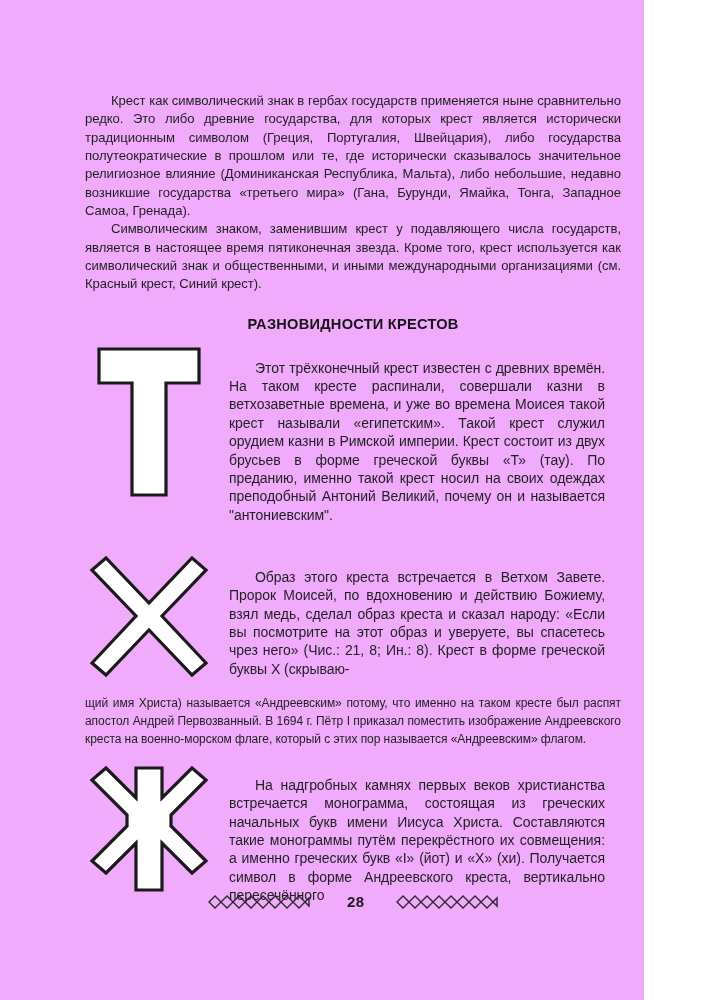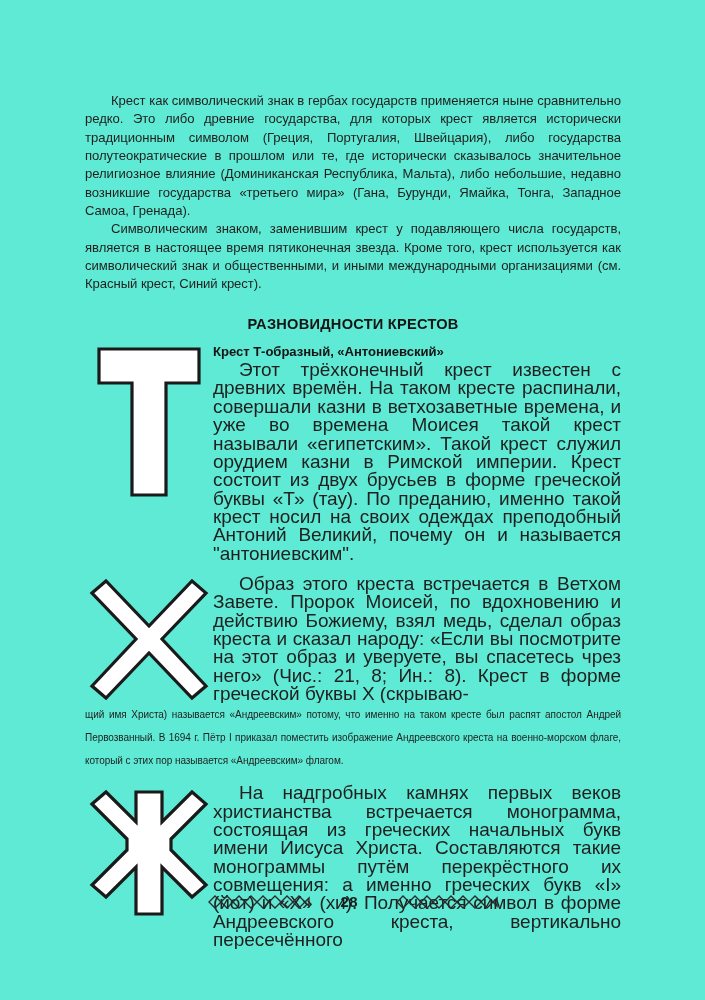--- a/index.html
+++ b/index.html
@@ -13,23 +13,23 @@
     font-family: "Liberation Sans", sans-serif;
     color: #1c1c1c;
     overflow: hidden;
     position: relative;
   }
 
   .page {
     position: absolute;
     left: 0;
     top: 0;
-    width: 705px;
+    width: 644px;
     height: 1000px;
-    background: #5eead4;
+    background: #f0abfc;
   }
 
   .content {
     position: absolute;
     left: 85px;
     top: 92px;
     width: 536px;
   }
 
   p.body-par {
@@ -77,32 +77,32 @@
 
   .entry-title {
     margin: 0;
     font-size: 13.1px;
     font-weight: bold;
     line-height: 18.35px;
     color: #141414;
     letter-spacing: -0.05px;
   }
   .entry-body {
-    margin: 0;
-    font-size: 19px;
+    margin: 16px;
+    font-size: 14px;
     line-height: 18.35px;
     text-align: justify;
     text-indent: 26px;
     color: #1f1f1f;
     letter-spacing: -0.05px;
   }
   .entry-tail {
     margin: 0;
-    font-size: 10px;
-    line-height: 23px;
+    font-size: 12px;
+    line-height: 18px;
     text-align: justify;
     text-indent: 0;
     color: #1f1f1f;
     letter-spacing: -0.05px;
     clear: both;
   }
 
   .clearfix::after {
     content: "";
     display: block;
@@ -131,21 +131,21 @@
     gap: 0px;
     color: #2a2a2a;
   }
   .ornament svg { display: block; }
   .page-number {
     font-size: 15px;
     font-weight: bold;
     color: #1a1a1a;
     letter-spacing: 0.4px;
     min-width: 24px;
-    text-align: left;
+    text-align: right;
   }
 </style>
 </head>
 <body>
 
 <div class="page">
 
   <div class="content">
 
     <p class="body-par">Крест как символический знак в гербах государств применяется ныне сравнительно редко. Это либо древние государства, для которых крест является исторически традиционным символом (Греция, Португалия, Швейцария), либо государства полутеократические в прошлом или те, где исторически сказывалось значительное религиозное влияние (Доминиканская Республика, Мальта), либо небольшие, недавно возникшие государства «третьего мира» (Гана, Бурунди, Ямайка, Тонга, Западное Самоа, Гренада).</p>
@@ -153,21 +153,20 @@
 
     <h2 class="section-heading">РАЗНОВИДНОСТИ КРЕСТОВ</h2>
 
     <div class="entry clearfix">
       <div class="cross-figure">
         <svg width="104" height="150" viewBox="0 0 104 150">
           <path d="M2 2 L102 2 L102 36 L69 36 L69 148 L35 148 L35 36 L2 36 Z" fill="#ffffff" stroke="#1a1a1a" stroke-width="3.2" stroke-linejoin="miter"></path>
         </svg>
       </div>
       <div class="text-col">
-        <p class="entry-title">Крест Т-образный, «Антониевский»</p>
         <p class="entry-body">Этот трёхконечный крест известен с древних времён. На таком кресте распинали, совершали казни в ветхозаветные времена, и уже во времена Моисея такой крест называли «египетским». Такой крест служил орудием казни в Римской империи. Крест состоит из двух брусьев в форме греческой буквы «Т» (тау). По преданию, именно такой крест носил на своих одеждах преподобный Антоний Великий, почему он и называется "антониевским".</p>
       </div>
     </div>
 
     <div class="entry clearfix">
       <div class="cross-figure">
         <svg width="120" height="122" viewBox="0 0 120 122">
           <path d="M3 14 L17 2 L60 47 L103 2 L117 14 L73 60 L117 107 L103 119 L60 74 L17 119 L3 107 L47 60 Z" fill="#ffffff" stroke="#1a1a1a" stroke-width="3.2" stroke-linejoin="miter"></path>
         </svg>
       </div>

